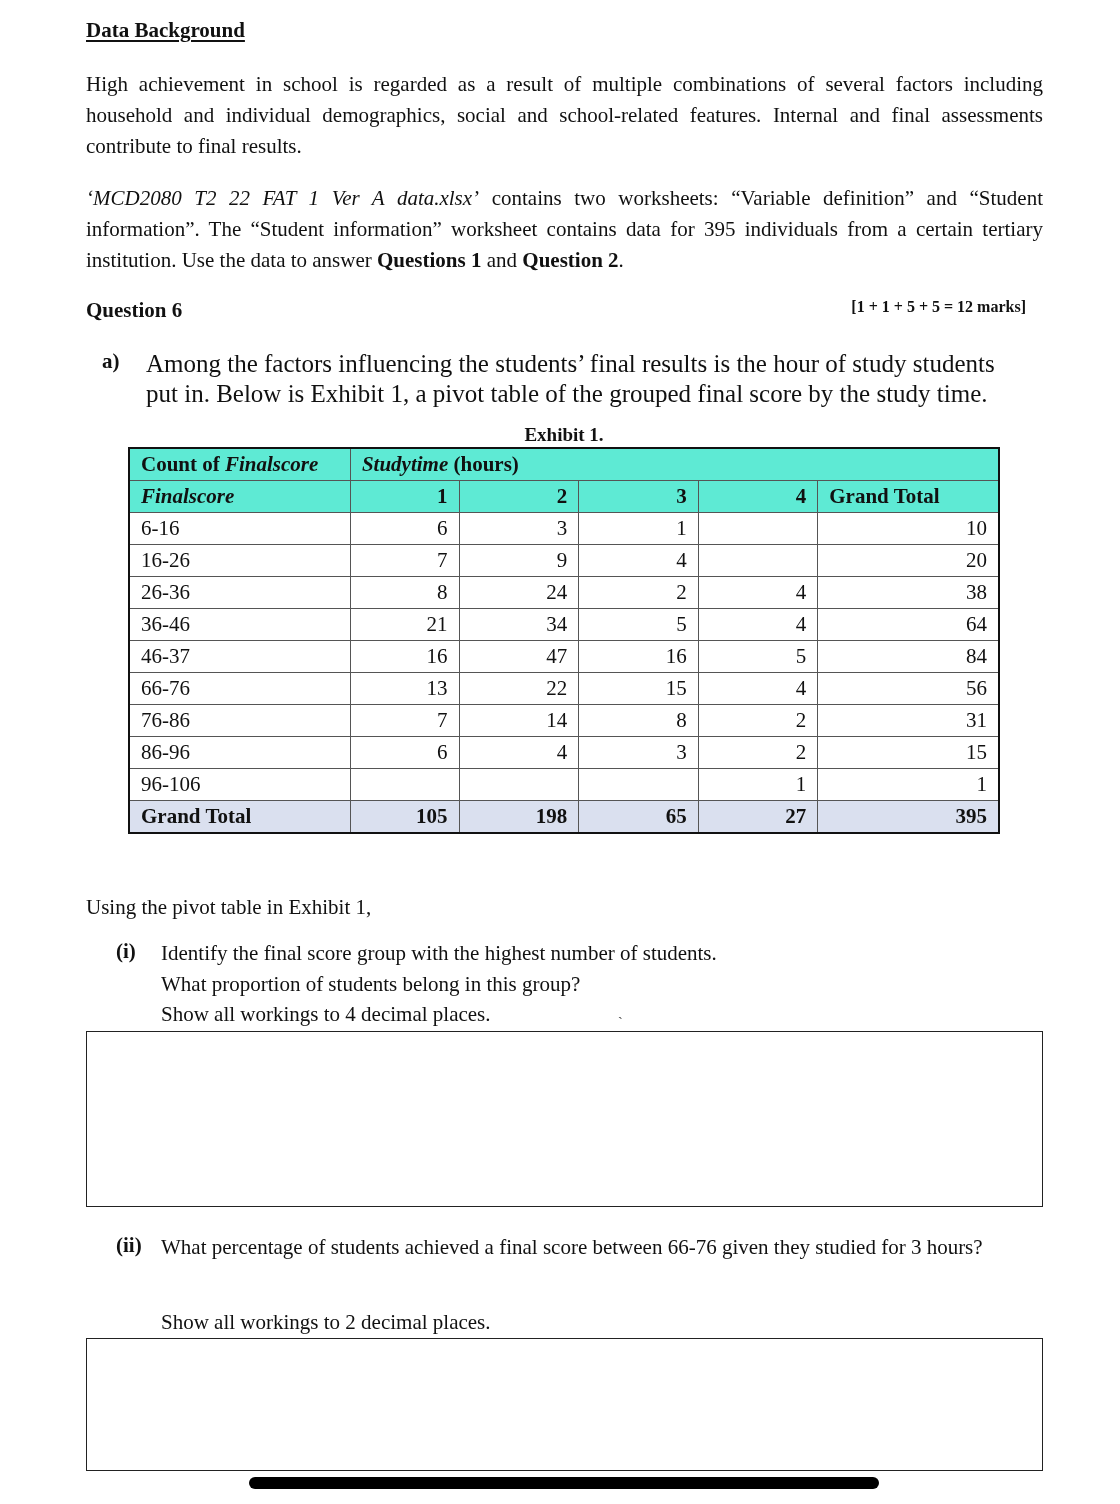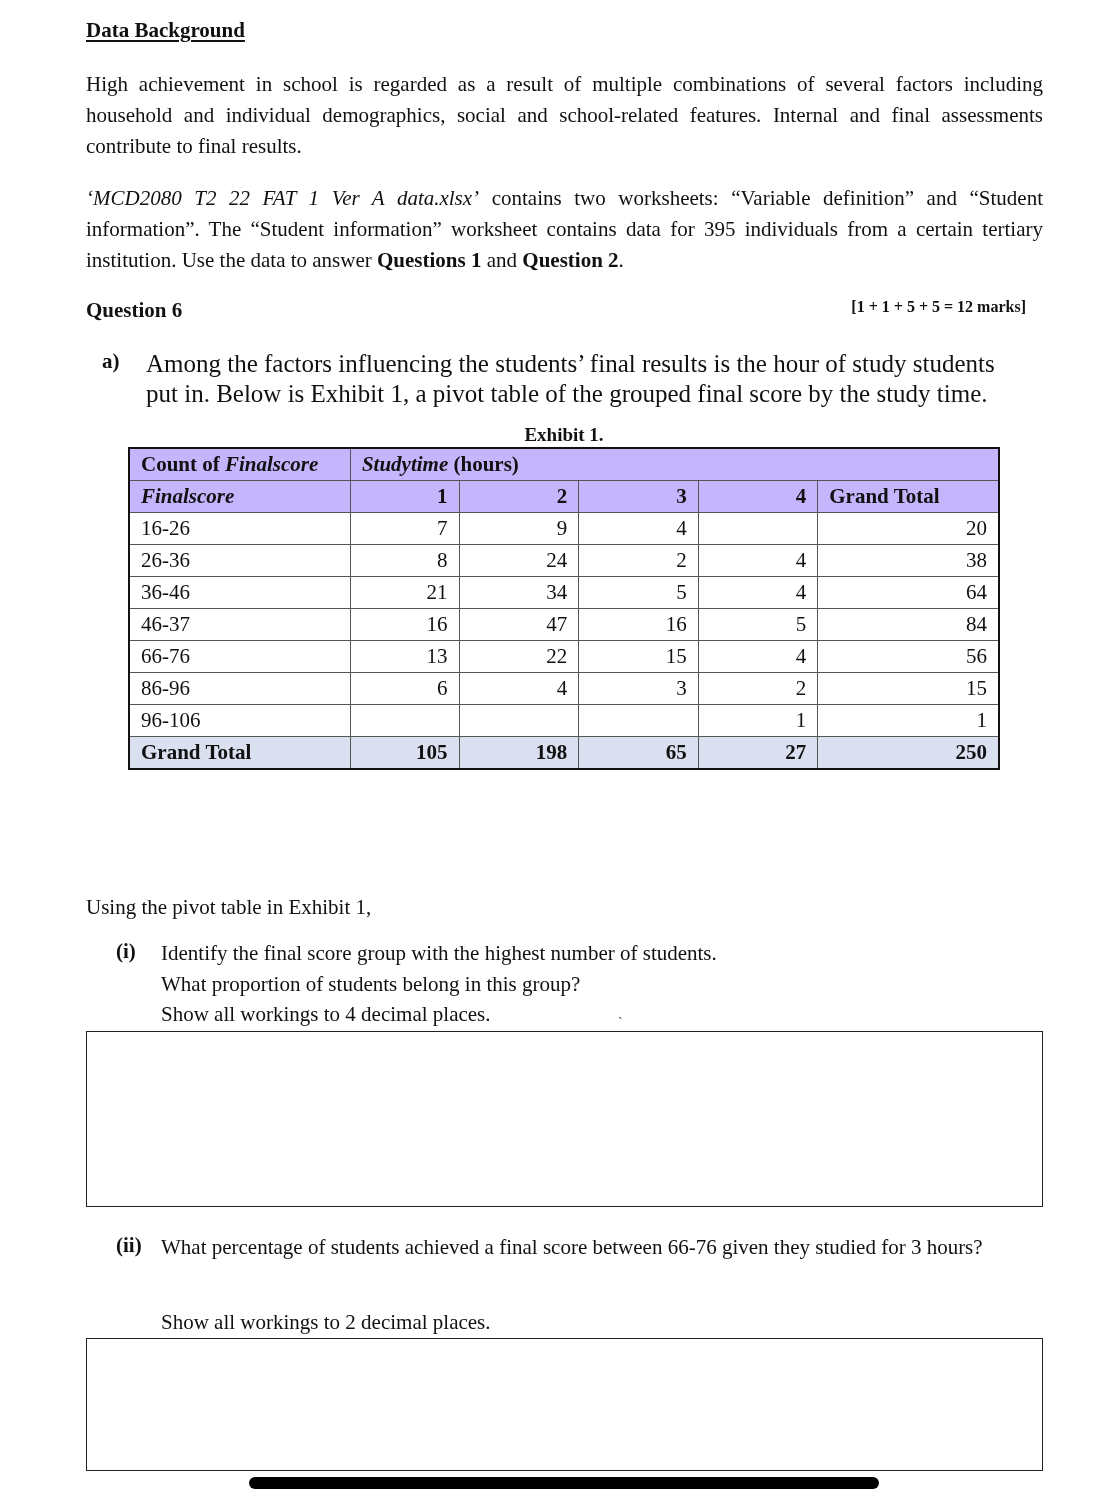--- a/index.html
+++ b/index.html
@@ -24,21 +24,21 @@
   .exhibit-title { left: 0; width: 1128px; top: 424px; font-size: 19px; font-weight: bold; text-align: center; }
 
   table.pivot {
     position: absolute; left: 128px; top: 447px; width: 872px;
     border-collapse: collapse; font-size: 21px;
   }
   table.pivot td {
     border: 1.5px solid #555; height: 31px; padding: 0 11px; white-space: nowrap;
   }
   table.pivot td.num { text-align: right; }
-  table.pivot tr.hdr td { background: #c4b5fd; font-weight: bold; }
+  table.pivot tr.hdr td { background: #5eead4; font-weight: bold; }
   table.pivot tr.total td { background: #dae0ef; font-weight: bold; }
   table.pivot tr.top td { border-top: 2px solid #111; }
   table.pivot .outer-l { border-left: 2px solid #111; }
   table.pivot .outer-r { border-right: 2px solid #111; }
   table.pivot tr.total td { border-bottom: 2px solid #111; }
   .c0 { width: 198px; }
   .c1 { width: 86px; }
   .c2 { width: 97px; }
   .c3 { width: 97px; }
   .c4 { width: 97px; }
@@ -83,20 +83,28 @@
   </tr>
   <tr class="hdr">
     <td class="c0 outer-l"><i>Finalscore</i></td>
     <td class="c1 num">1</td>
     <td class="c2 num">2</td>
     <td class="c3 num">3</td>
     <td class="c4 num">4</td>
     <td class="c5 outer-r">Grand Total</td>
   </tr>
   <tr>
+    <td class="outer-l">6-16</td>
+    <td class="num">6</td>
+    <td class="num">3</td>
+    <td class="num">1</td>
+    <td class="num"></td>
+    <td class="num outer-r">10</td>
+  </tr>
+  <tr>
     <td class="outer-l">16-26</td>
     <td class="num">7</td>
     <td class="num">9</td>
     <td class="num">4</td>
     <td class="num"></td>
     <td class="num outer-r">20</td>
   </tr>
   <tr>
     <td class="outer-l">26-36</td>
     <td class="num">8</td>
@@ -123,20 +131,28 @@
   </tr>
   <tr>
     <td class="outer-l">66-76</td>
     <td class="num">13</td>
     <td class="num">22</td>
     <td class="num">15</td>
     <td class="num">4</td>
     <td class="num outer-r">56</td>
   </tr>
   <tr>
+    <td class="outer-l">76-86</td>
+    <td class="num">7</td>
+    <td class="num">14</td>
+    <td class="num">8</td>
+    <td class="num">2</td>
+    <td class="num outer-r">31</td>
+  </tr>
+  <tr>
     <td class="outer-l">86-96</td>
     <td class="num">6</td>
     <td class="num">4</td>
     <td class="num">3</td>
     <td class="num">2</td>
     <td class="num outer-r">15</td>
   </tr>
   <tr>
     <td class="outer-l">96-106</td>
     <td class="num"></td>
@@ -144,21 +160,21 @@
     <td class="num"></td>
     <td class="num">1</td>
     <td class="num outer-r">1</td>
   </tr>
   <tr class="total">
     <td class="outer-l">Grand Total</td>
     <td class="num">105</td>
     <td class="num">198</td>
     <td class="num">65</td>
     <td class="num">27</td>
-    <td class="num outer-r">250</td>
+    <td class="num outer-r">395</td>
   </tr>
 </tbody>
   </table>
 
 <div class="abs intro2">Using the pivot table in Exhibit 1,</div>
 
 <div class="abs sub-label" style="left:116px; top:939px;">(i)</div>
 <div class="abs sub-text" style="left:161px; top:938px;">Identify the final score group with the highest number of students.</div>
 <div class="abs sub-text" style="left:161px; top:969px;">What proportion of students belong in this group?</div>
 <div class="abs sub-text" style="left:161px; top:999px;">Show all workings to 4 decimal places.</div>

